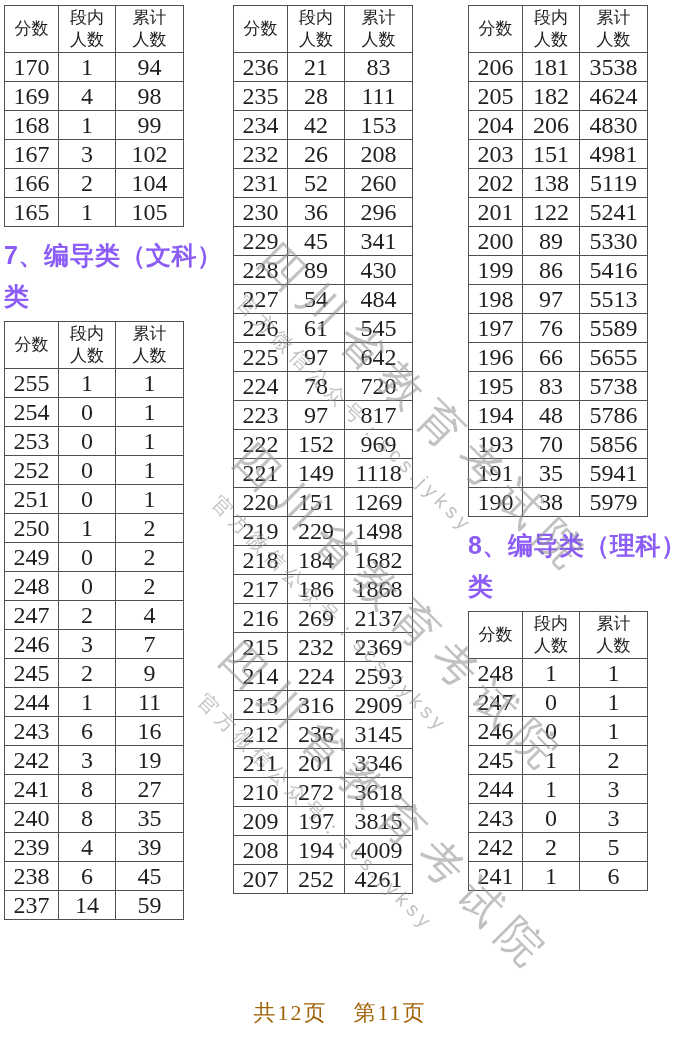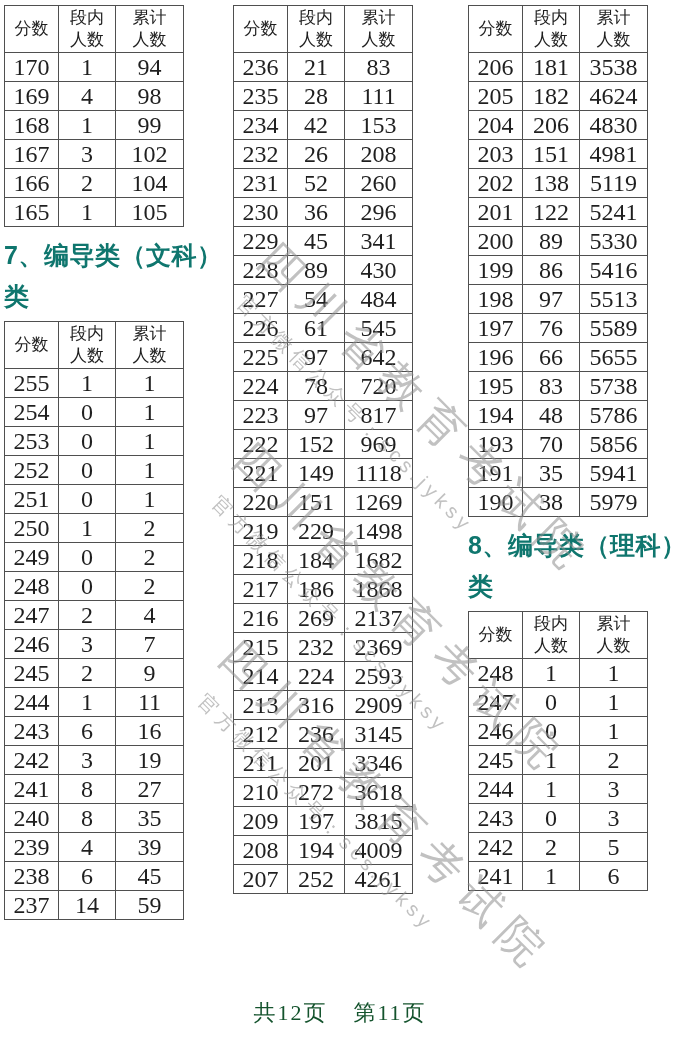--- a/index.html
+++ b/index.html
@@ -43,34 +43,34 @@
     height: 28px;
     font-size: 24px;
     line-height: 28px;
   }
 
   .section-heading {
     font-family: "Liberation Sans", "DejaVu Sans", sans-serif;
     font-weight: 700;
     font-size: 25px;
     line-height: 41px;
-    color: #0f766e;
+    color: #8b5cf6;
     width: 240px;
     margin: 8px 0 4px 0;
     letter-spacing: 0.5px;
   }
 
   .footer {
     position: absolute;
     left: 0;
     top: 998px;
     width: 100%;
     text-align: center;
     font-size: 22px;
-    color: #14532d;
+    color: #a16207;
     letter-spacing: 2px;
   }
   .footer .footer-current { margin-left: 26px; }
 
   .watermark {
     position: absolute;
     transform: rotate(45deg);
     transform-origin: 0 0;
     color: #8f8f8f;
     opacity: 0.55;

